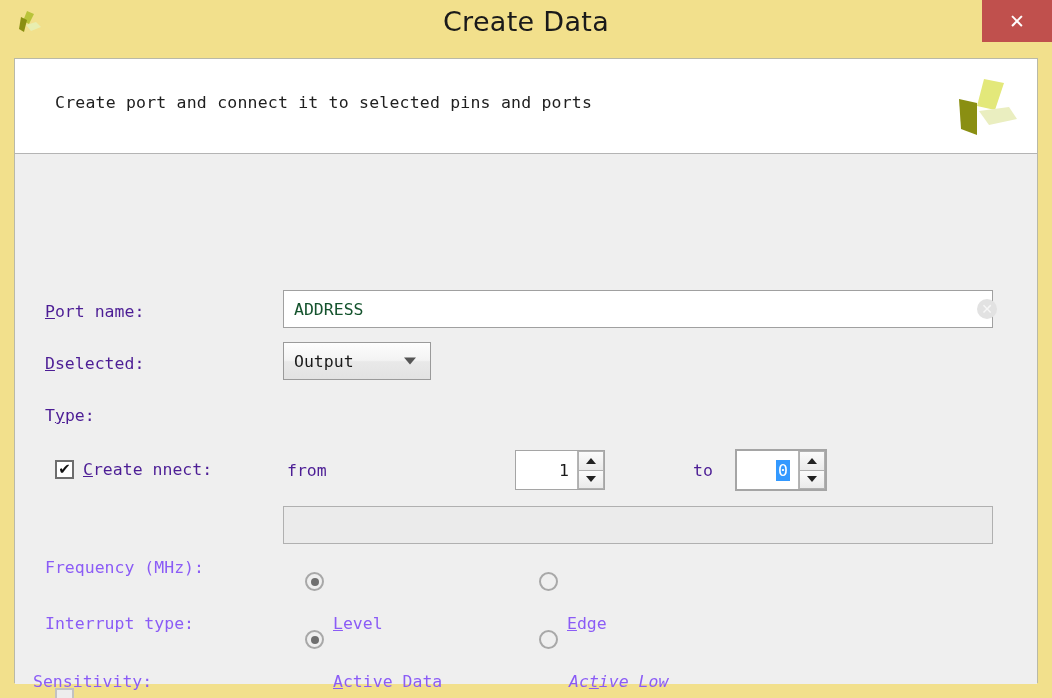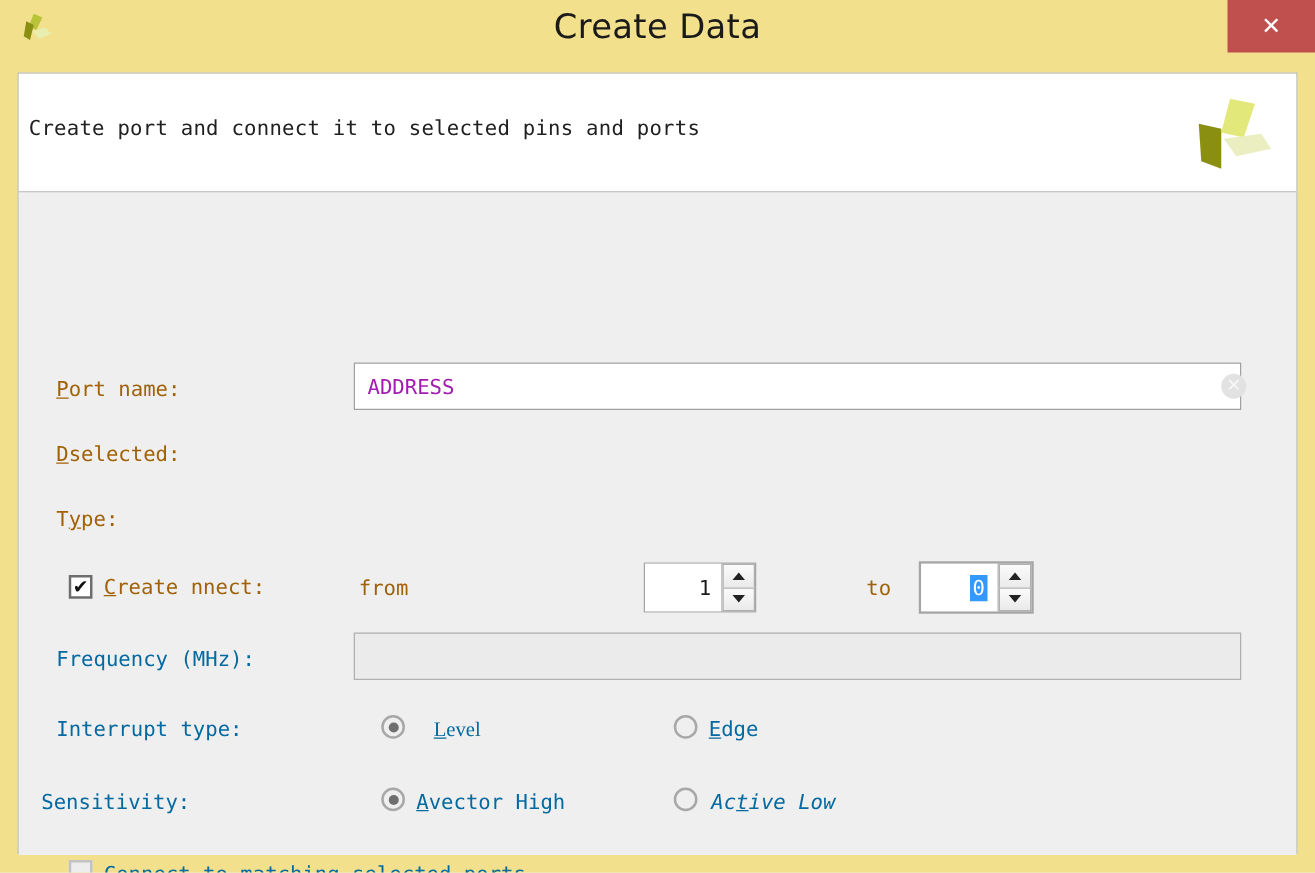--- a/index.html
+++ b/index.html
@@ -79,21 +79,21 @@
 
   
   .banner {
     position: relative;
     height: 94px;
     background: #ffffff;
     border-bottom: 1px solid #b4b4b4;
   }
   .banner-text {
     position: absolute;
-    left: 8px;
+    left: 40px;
     top: 34px;
     font-size: 16.5px;
     color: #202020;
     letter-spacing: 0.2px;
     white-space: nowrap;
   }
   .banner-logo {
     position: absolute;
     right: 16px;
     top: 18px;
@@ -104,35 +104,35 @@
   
   .form-area {
     position: relative;
     height: 530px;
     background: #efefef;
   }
 
   .lbl {
     position: absolute;
     font-size: 16.5px;
-    color: #a16207;
+    color: #4c1d95;
     white-space: nowrap;
   }
-  .lbl.disabled { color: #0369a1; }
+  .lbl.disabled { color: #8b5cf6; margin-top: 40px; }
   .mn { text-decoration: underline; }
 
   
   .textfield {
     position: absolute;
     box-sizing: border-box;
     border: 1px solid #a0a0a0;
     background: #ffffff;
     font-family: "DejaVu Sans Mono", "Liberation Mono", monospace;
     font-size: 16.5px;
-    color: #a21caf;
+    color: #14532d;
     padding: 0 10px;
     outline: none;
   }
   .textfield.disabled {
     background: #ebebeb;
     border-color: #b0b0b0;
     color: #9a9a9a;
   }
   .clear-icon {
     position: absolute;
@@ -310,20 +310,24 @@
 
     <div class="form-area">
 
       <div class="lbl" style="left:30px; top:148px;"><span class="mn">P</span><span>ort name:</span></div>
       <input class="textfield" style="left: 268px; top: 136px; width: 710px; height: 38px;" value="ADDRESS">
       <div class="clear-icon" style="left:962px; top:145px;">
           <span>✕</span>
         </div>
 
       <div class="lbl" style="left:30px; top:200px;"><span class="mn">D</span><span>selected:</span></div>
+      <div class="combo" style="left:268px; top:188px; width:148px; height:38px;">
+        <span class="combo-text">Output</span>
+        <span class="combo-arrow"></span>
+      </div>
 
       <div class="lbl" style="left:30px; top:252px;"><span>T</span><span class="mn">y</span><span>pe:</span></div>
 
       <div class="checkbox" style="left:40px; top:306px;">
         <span class="tick">✔</span>
       </div>
       <div class="lbl" style="left:68px; top:306px;"><span class="mn">C</span><span>reate nnect:</span></div>
       <div class="lbl" style="left:272px; top:307px;">from</div>
 
       <div class="spinner" style="left:500px; top:296px; width:90px; height:40px;">
@@ -354,29 +358,29 @@
         </div>
       </div>
 
       <div class="lbl disabled" style="left:30px; top:364px;">Frequency (MHz):</div>
       <input class="textfield disabled" style="left: 268px; top: 352px; width: 710px; height: 38px;" disabled="" value="">
 
       <div class="lbl disabled" style="left:30px; top:420px;">Interrupt type:</div>
       <div class="radio" style="left:290px; top:418px;">
           <span class="dot"></span>
         </div>
-      <div class="lbl disabled" style="left:332px; top:420px;font-family:Liberation Serif, serif;"><span class="mn">L</span><span>evel</span></div>
+      <div class="lbl disabled" style="left:318px; top:420px;"><span class="mn">L</span><span>evel</span></div>
       <div class="radio" style="left:524px; top:418px;"></div>
       <div class="lbl disabled" style="left:552px; top:420px;"><span class="mn">E</span><span>dge</span></div>
 
       <div class="lbl disabled" style="left:18px; top:478px;">Sensitivity:</div>
       <div class="radio" style="left:290px; top:476px;">
           <span class="dot"></span>
         </div>
-      <div class="lbl disabled" style="left:318px; top:478px;"><span class="mn">A</span><span>vector High</span></div>
+      <div class="lbl disabled" style="left:318px; top:478px;"><span class="mn">A</span><span>ctive Data</span></div>
       <div class="radio" style="left:524px; top:476px;"></div>
       <div class="lbl disabled" style="left:554px; top:478px;font-style:italic;"><span>Ac</span><span class="mn">t</span><span>ive Low</span></div>
 
       <div class="checkbox disabled" style="left:40px; top:534px;"></div>
       <div class="lbl disabled" style="left:68px; top:536px;"><span>C</span><span class="mn">o</span><span>nnect to matching selected ports</span></div>
 
     </div>
   </div>
 </div>
 

